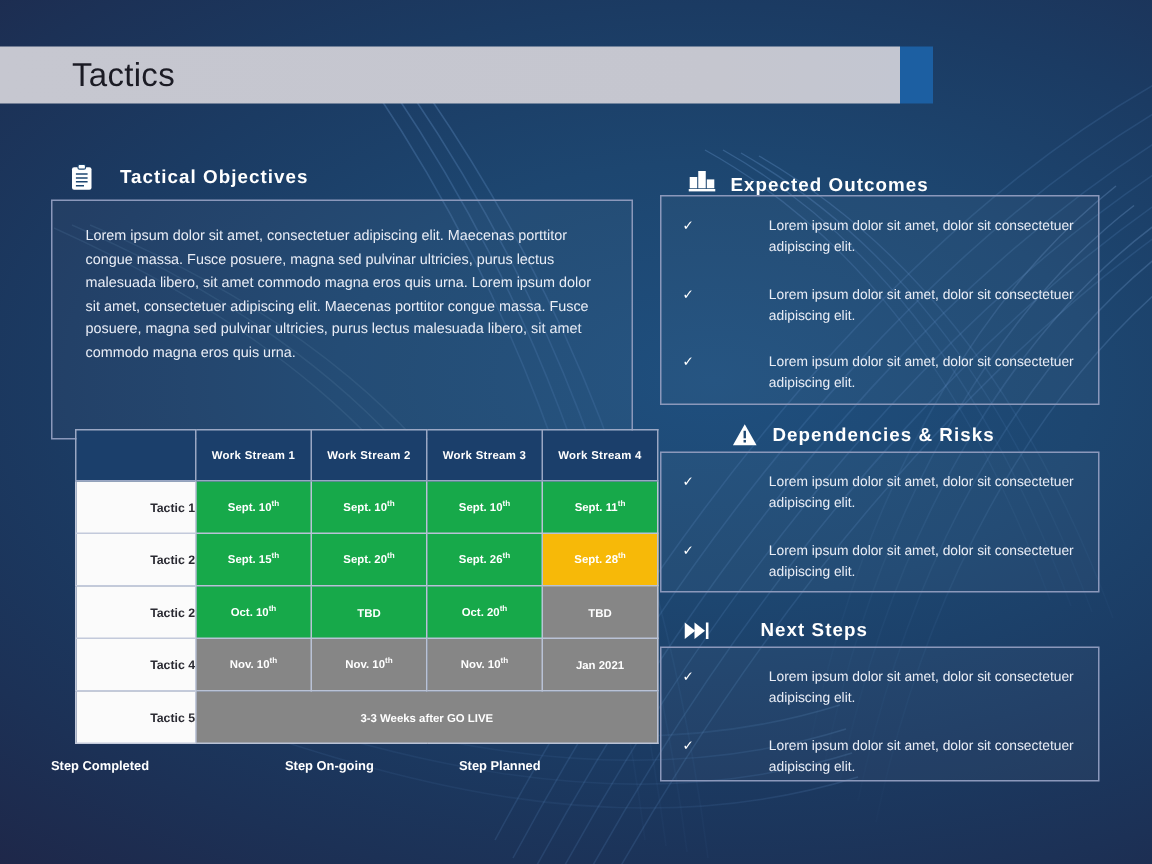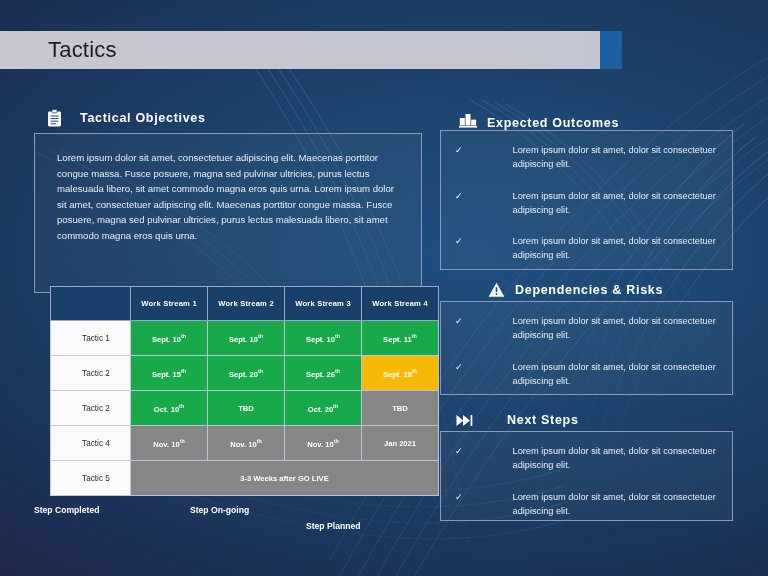--- a/index.html
+++ b/index.html
@@ -149,22 +149,22 @@
   }
   #tactics-table th.wshead {
     background: #1b3f6b;
     border-color: #9aa7c4;
     letter-spacing: .2px;
   }
   #tactics-table td.rowlabel {
     background: #fbfbfb;
     color: #2b2b33;
     font-size: 8.2px;
-    font-weight: normal;
-    text-align: center;
+    font-weight: bold;
+    text-align: right;
     padding-left: 11px;
     border-color: #c3cadb;
   }
   td.c-green  { background: #17a94a; border-color: #b9c2d6; }
   td.c-orange { background: #f7b908; border-color: #b9c2d6; }
   td.c-gray   { background: #868686; border-color: #b9c2d6; }
 
   #tactics-table tr.r-first td, #tactics-table tr.r-first th { height: 34px; }
 
   .sup { font-size: 5.4px; vertical-align: super; }
@@ -178,21 +178,21 @@
     display: flex;
     z-index: 3;
   }
   #legend .lg {
     font-size: 8.6px;
     font-weight: bold;
     color: #ffffff;
   }
   #legend .lg:nth-child(1) { width: 156px; }
   #legend .lg:nth-child(2) { width: 116px; }
-  #legend .lg:nth-child(3) { width: 116px; margin-top: 16px; }
+  #legend .lg:nth-child(3) { width: 116px; }
 </style>
 </head>
 <body>
 
 <div id="slide">
 
   <div class="deco">
     <svg viewBox="0 0 768 576" xmlns="http://www.w3.org/2000/svg">
       <defs>
         <linearGradient id="arcg" x1="0" y1="0" x2="1" y2="1">

